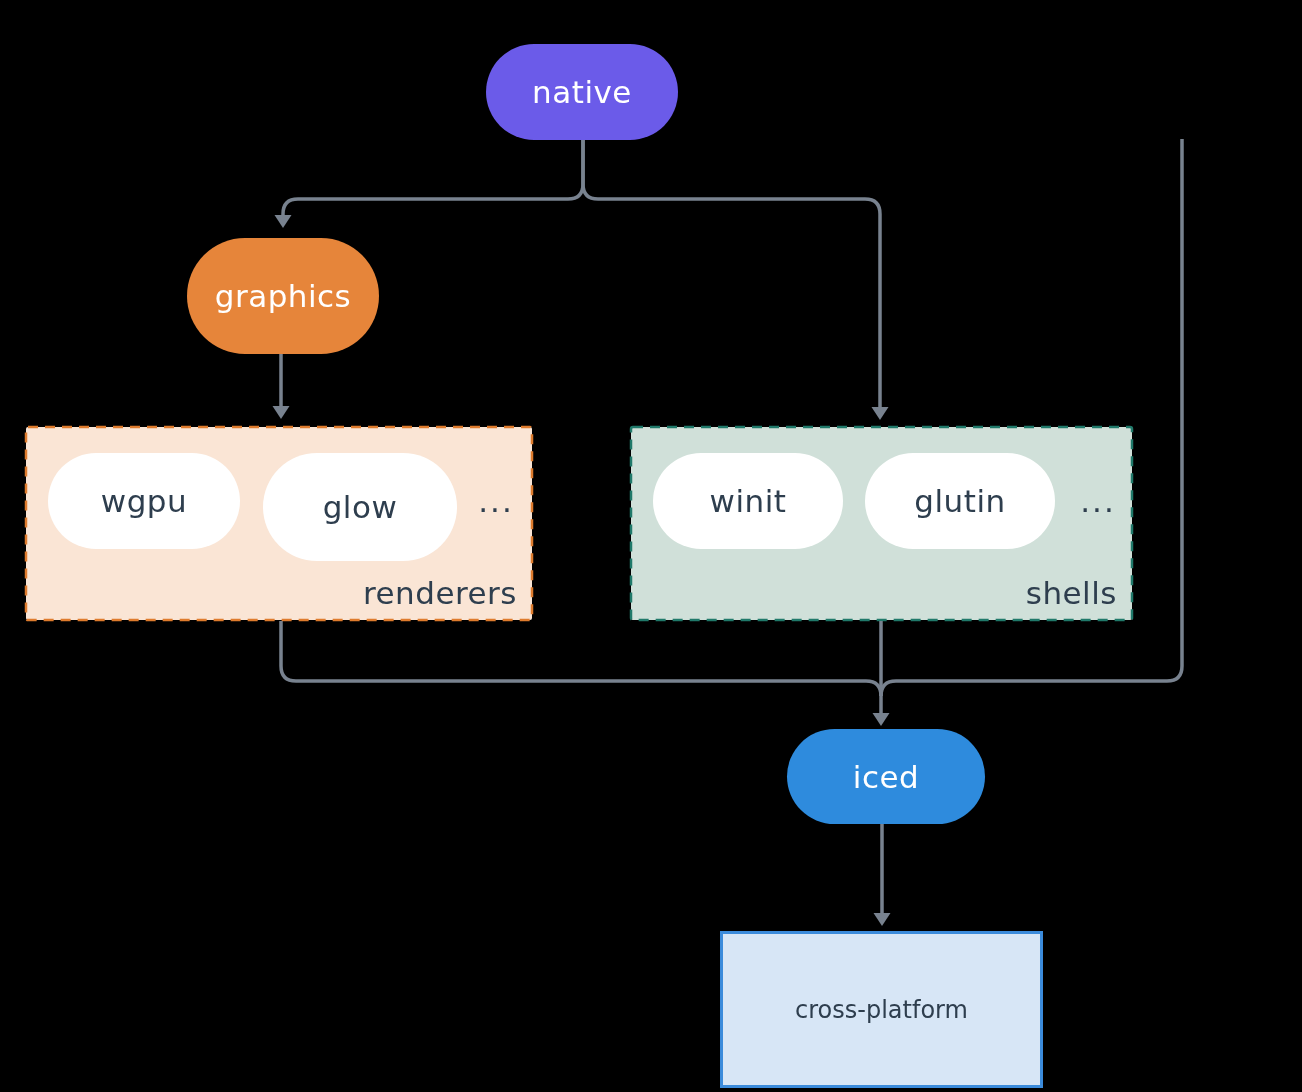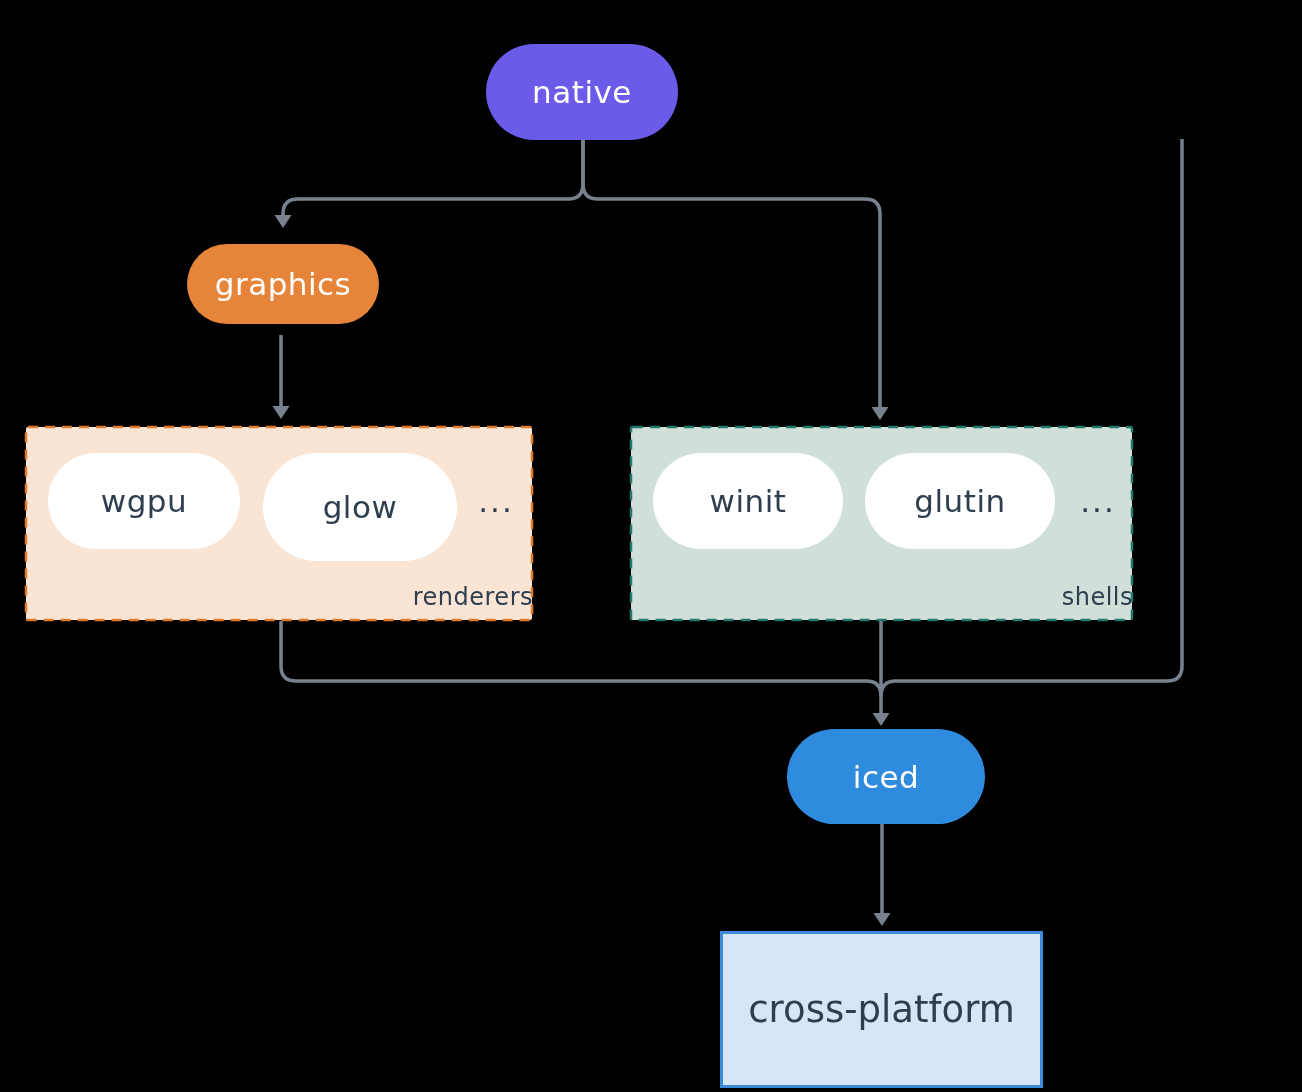--- a/index.html
+++ b/index.html
@@ -33,21 +33,21 @@
 
   .pill {
     position:absolute; display:flex; align-items:center; justify-content:center;
     border-radius:60px; font-size:31px; letter-spacing:0.5px;
     color:var(--pill-text);
   }
   .pill.white { background:var(--white); color:var(--dark-text); }
 
   .node-native  { left:486px; top:23px;  width:192px; height:96px; background:var(--purple); }
   .node-web     { left:1087px; top:24px; width:190px; height:94px; background:var(--purple); }
-  .node-graphics{ left:187px; top:223px; width:192px; height:80px; background:var(--orange); }
+  .node-graphics{ left:187px; top:217px; width:192px; height:116px; background:var(--orange); }
   .node-iced    { left:787px; top:708px; width:198px; height:95px; background:var(--blue); }
 
   .group { position:absolute; }
   .group-renderers { left:25px;  top:405px; width:508px; height:195px; }
   .group-shells    { left:630px; top:405px; width:503px; height:195px; }
 
   .group .pill { font-size:31px; }
   .pill-wgpu   { left:23px;  top:27px; width:192px; height:96px; }
   .pill-glow   { left:238px; top:27px; width:194px; height:108px; }
   .pill-winit  { left:23px;  top:27px; width:190px; height:96px; }
@@ -55,29 +55,29 @@
 
   .ellipsis {
     position:absolute; top:27px; height:96px; width:46px;
     display:flex; align-items:center; justify-content:center;
     color:var(--dark-text); font-size:31px; letter-spacing:2px;
   }
   .ellipsis-renderers { left:448px; }
   .ellipsis-shells    { left:445px; }
 
   .group-label {
-    position:absolute; right:0; bottom:10px;
-    color:var(--dark-text); font-size:24px; letter-spacing:0.5px;
+    position:absolute; right:16px; bottom:10px;
+    color:var(--dark-text); font-size:31px; letter-spacing:0.5px;
   }
 
   .node-app {
     position:absolute; left:720px; top:910px; width:323px; height:157px;
     background:var(--app-bg); border:3px solid var(--app-border);
     display:flex; flex-direction:column; align-items:center; justify-content:center;
-    color:var(--dark-text); font-size:37px; line-height:1.5; text-align:center;
+    color:var(--dark-text); font-size:24px; line-height:1.5; text-align:center;
   }
 </style>
 </head>
 <body>
 
 <div class="canvas">
 
   <svg class="edges" viewBox="0 0 1302 1092" xmlns="http://www.w3.org/2000/svg">
 
     <rect class="renderers-box" x="26" y="406" width="506" height="193" rx="2"></rect>

